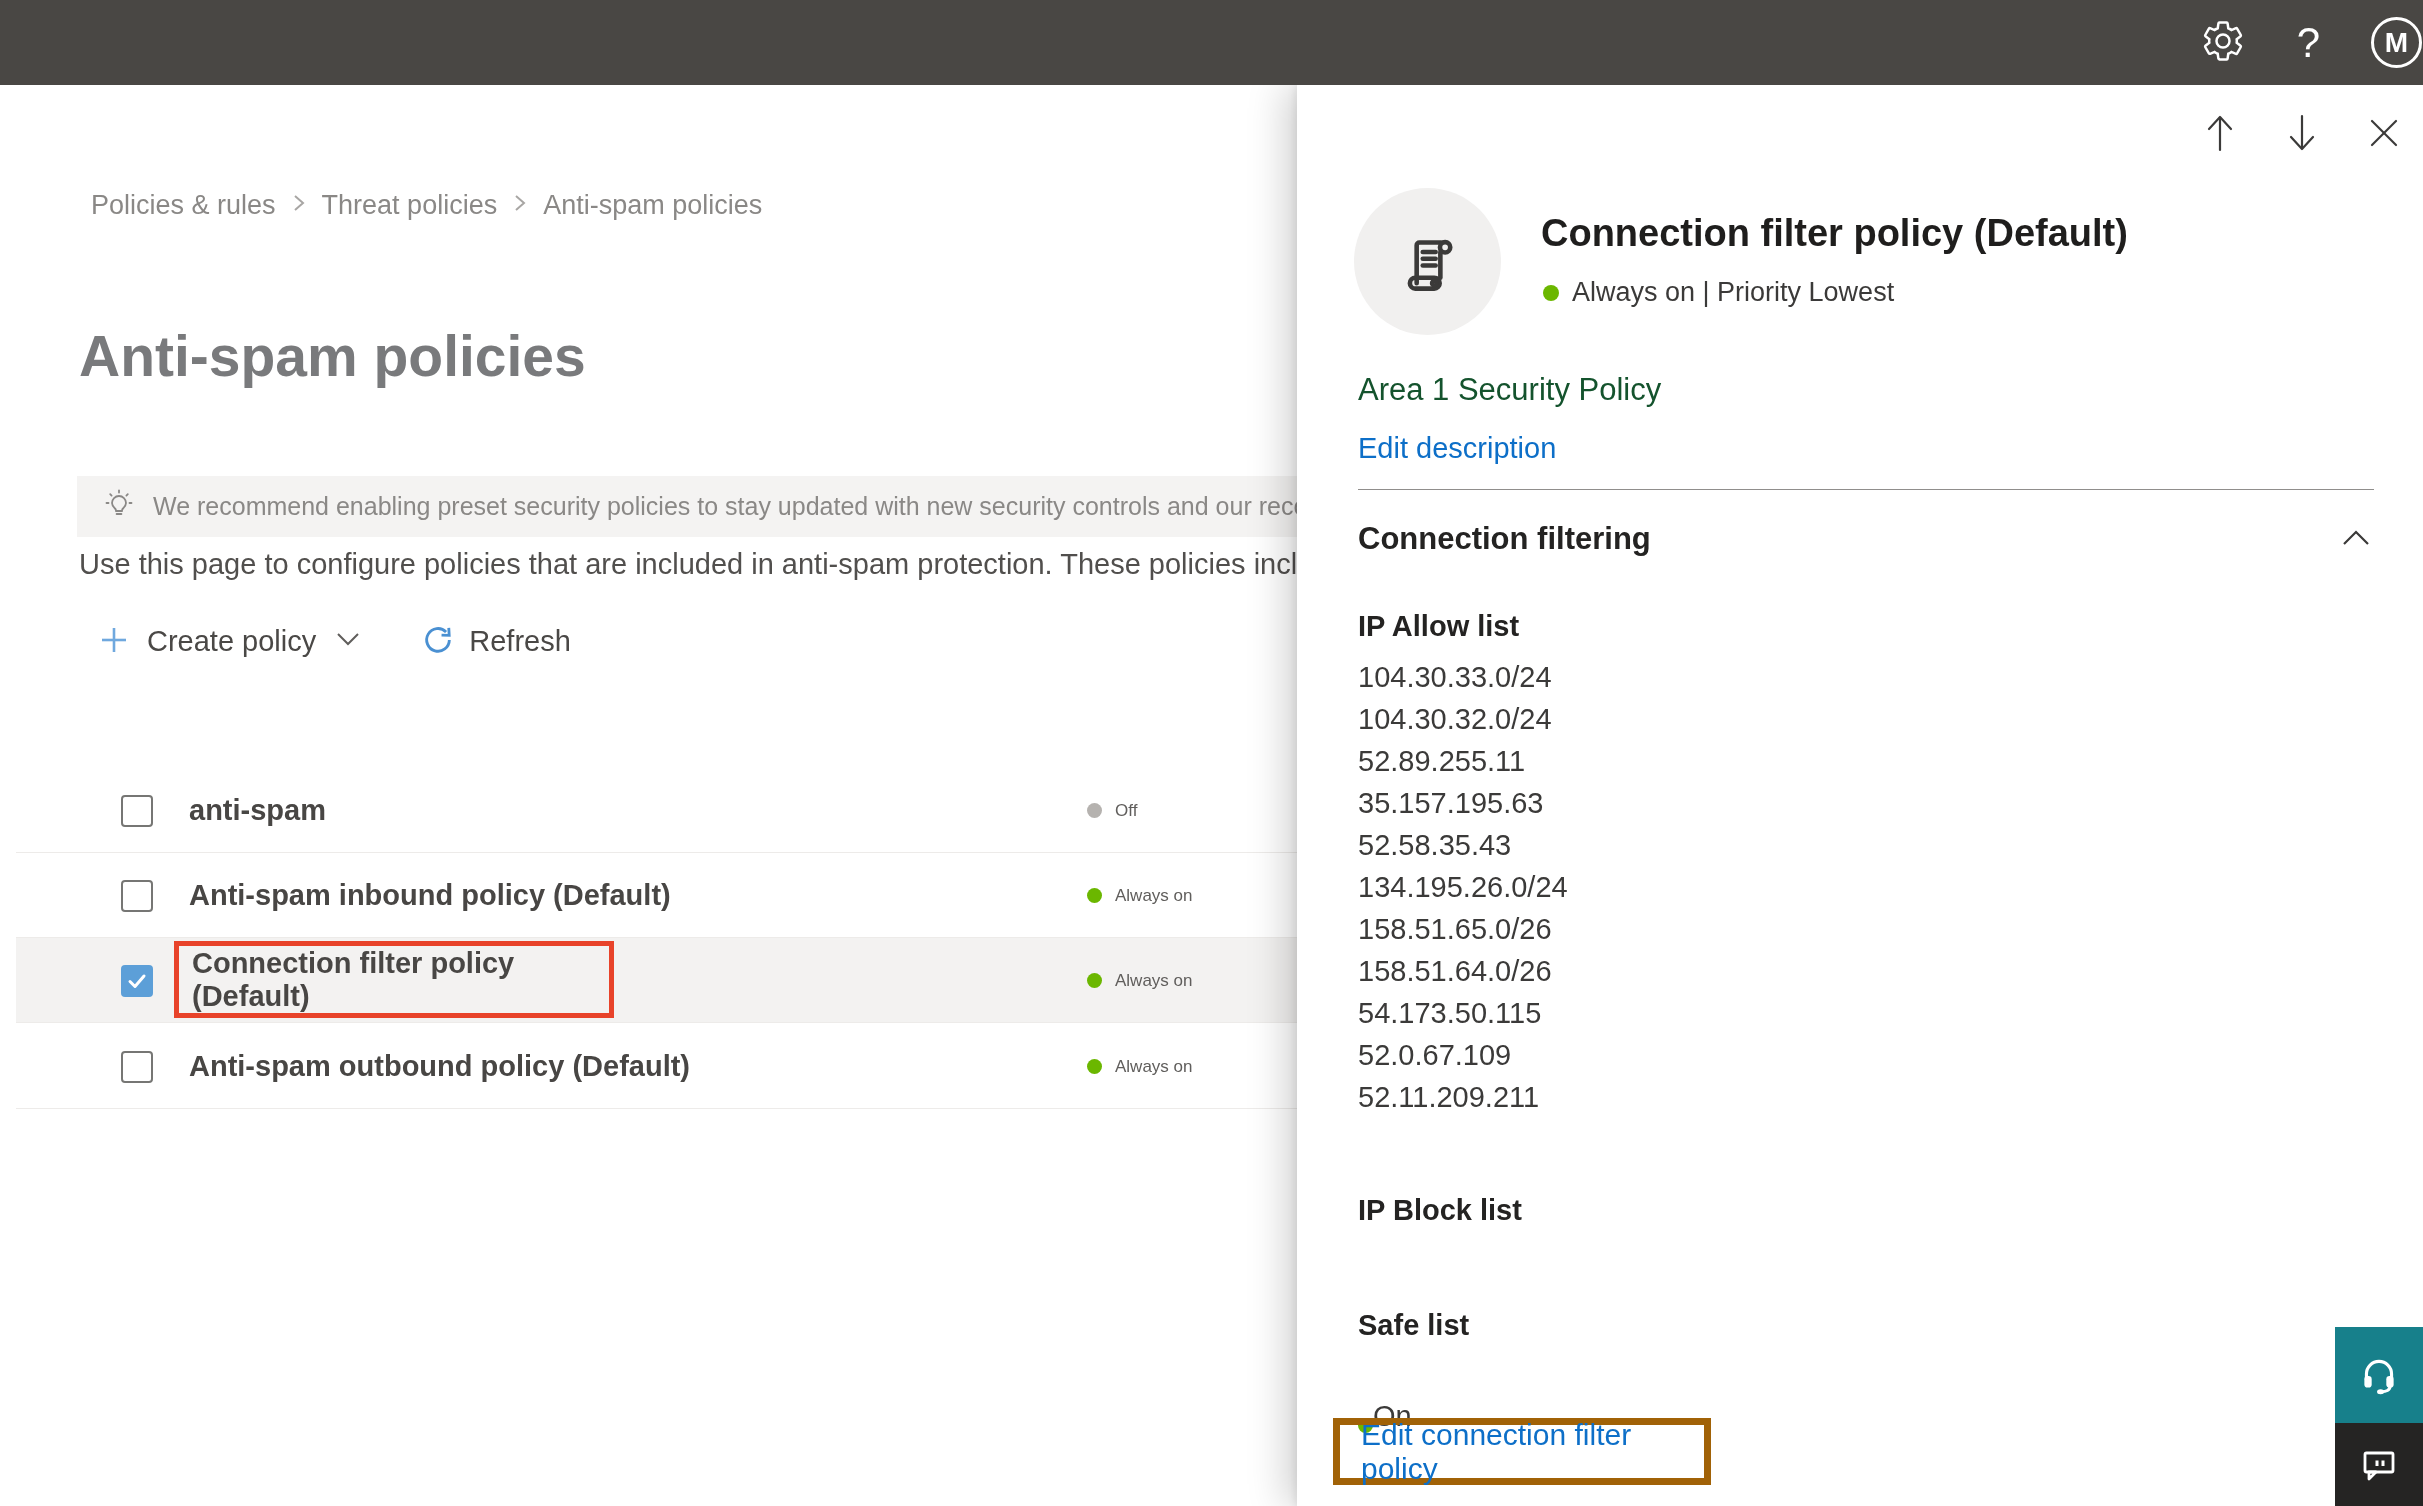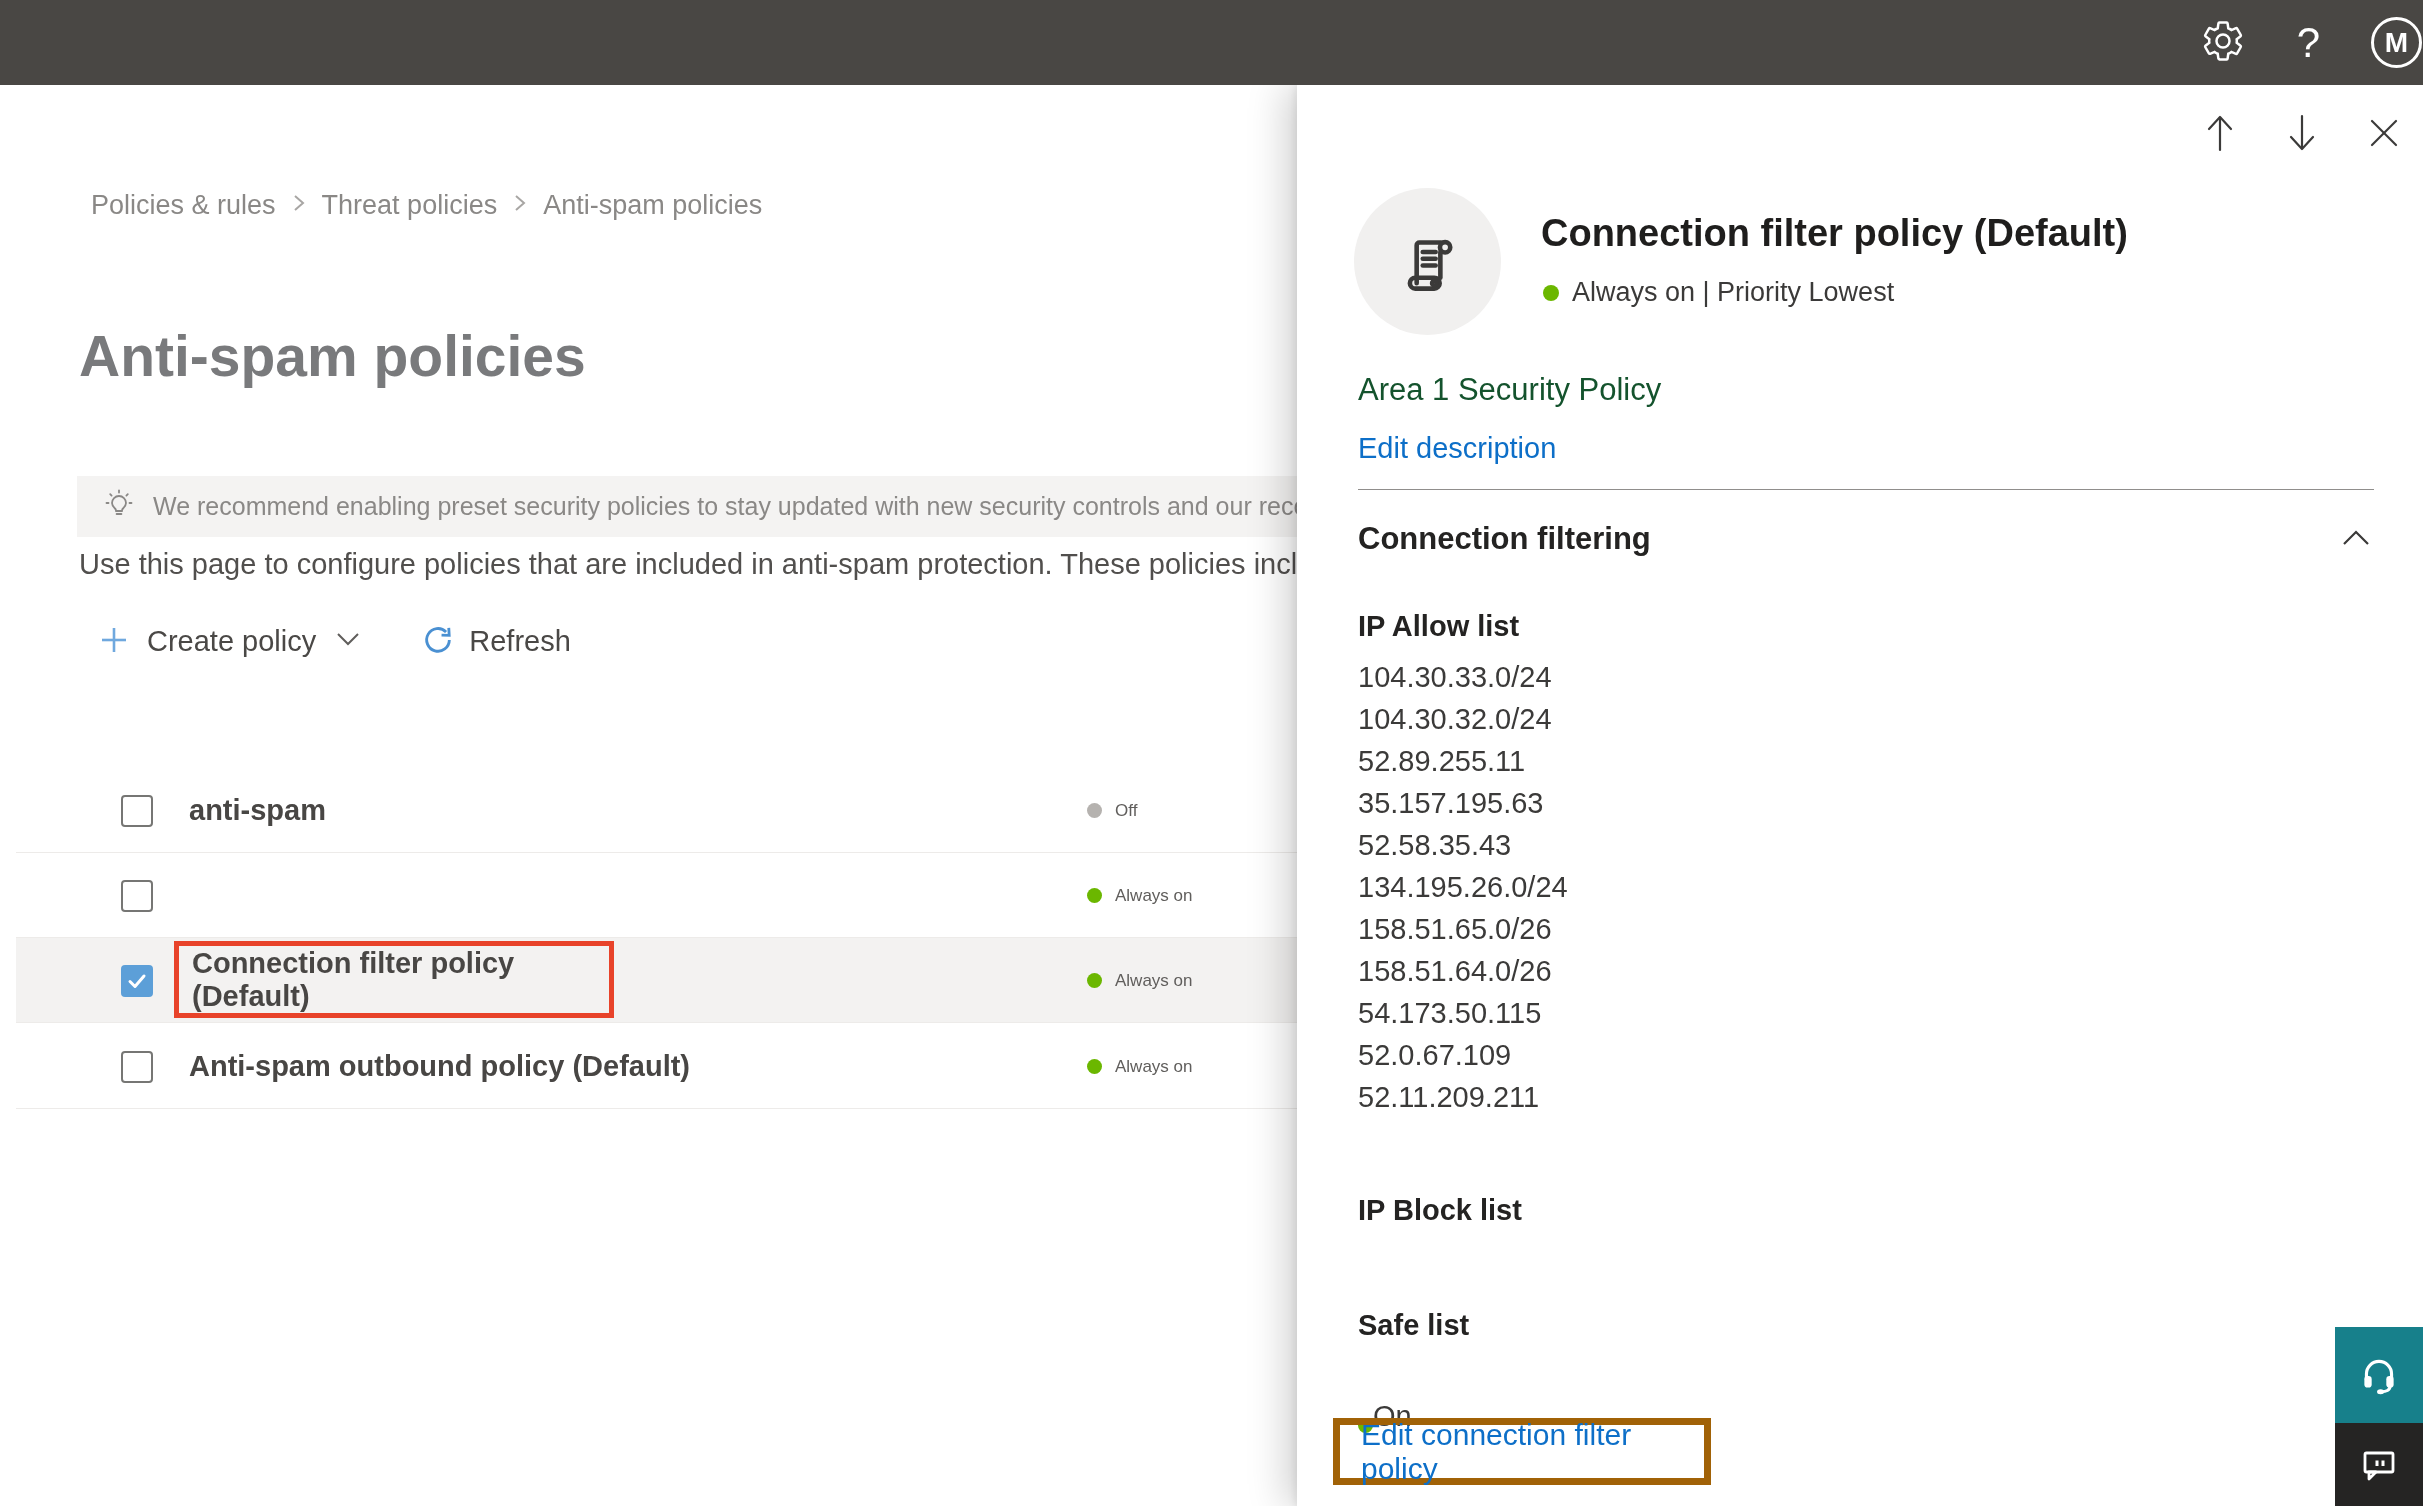--- a/index.html
+++ b/index.html
@@ -183,20 +183,21 @@
     <span class="cb"></span>
     <span class="row-name">anti-spam</span>
     <span class="status-cell">
       <span class="dot dot-off"></span>
       <span class="status-text">Off</span>
     </span>
   </div>
 
   <div class="row" style="top:768px;">
     <span class="cb"></span>
+    <span class="row-name">Anti-spam inbound policy (Default)</span>
     <span class="status-cell">
       <span class="dot dot-on"></span>
       <span class="status-text">Always on</span>
     </span>
   </div>
 
   <div class="row selected" style="top:853px;">
     <span class="cb checked">
       <svg width="22" height="22" viewBox="0 0 22 22" fill="none" stroke="#fff" stroke-width="3" stroke-linecap="round" stroke-linejoin="round">
           <polyline points="4,11.5 9,16.5 18,6"></polyline>

